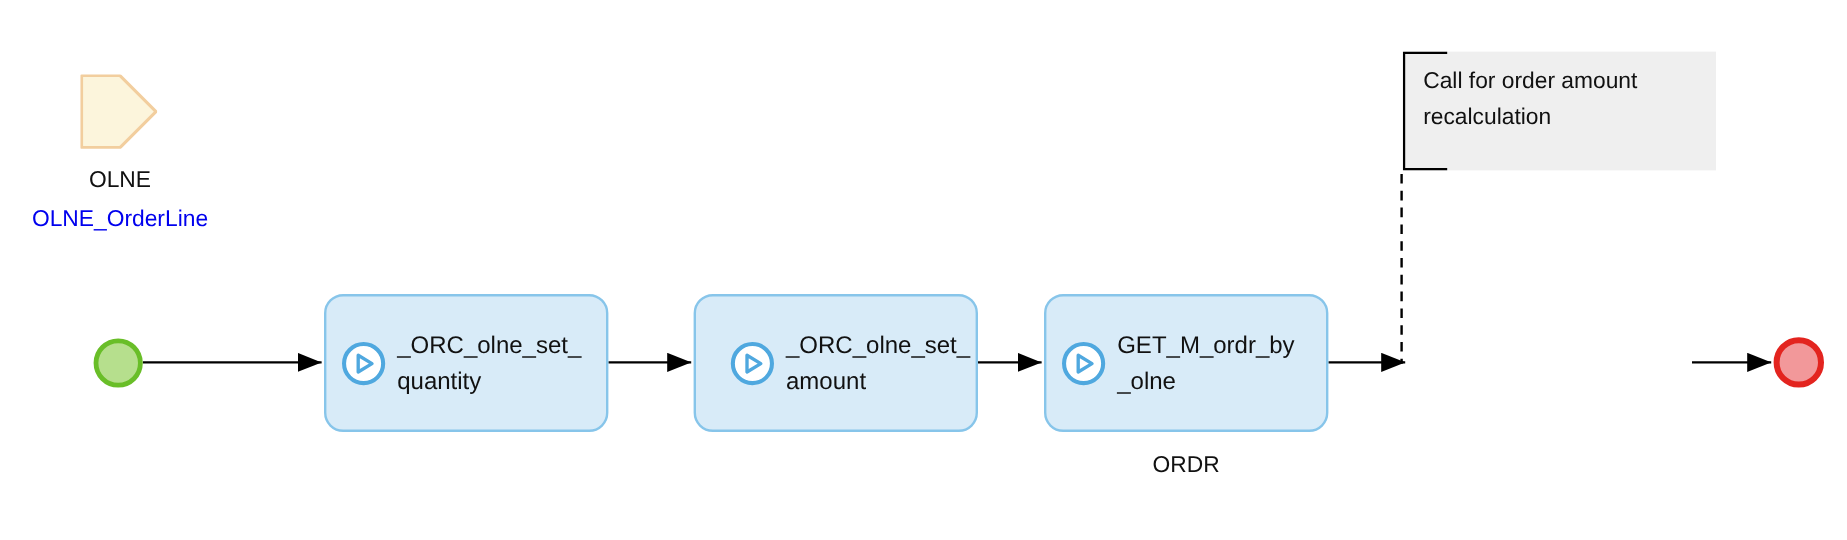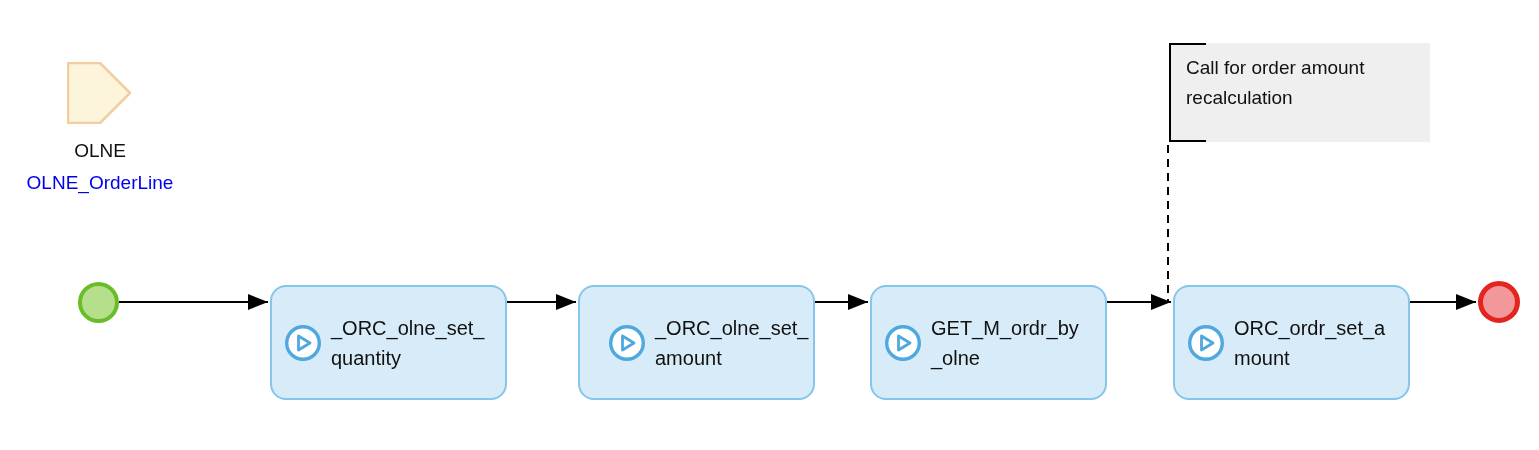--- a/index.html
+++ b/index.html
@@ -35,21 +35,20 @@
   
   .task {
     top: 245px; width: 237px; height: 115px;
     background: var(--task-fill, #d8ebf8);
     border: 2.5px solid var(--task-border, #87c5ea);
     border-radius: 16px;
     box-sizing: border-box;
     display: flex; align-items: center;
     padding-left: 12px;
     z-index: 2;
-    margin-top: 40px;
   }
   .task-1 { left: 270px; }
   .task-2 { left: 578px; justify-content: flex-end; }
   .task-3 { left: 870px; }
   .task-4 { left: 1173px; }
   .task-icon { flex: 0 0 auto; margin-right: 9px; }
   .task-icon .ring { fill: #ffffff; stroke: var(--task-icon, #4fa8df); stroke-width: 3.4; }
   .task-icon .tri  { fill: #ffffff; stroke: var(--task-icon, #4fa8df); stroke-width: 2.8; stroke-linejoin: round; }
   .task-label {
     width: 158px;
@@ -135,28 +134,22 @@
     <div class="task-label">_ORC_olne_set_amount</div>
   </div>
 
   <div class="task task-3">
     <svg class="task-icon" width="38" height="38" viewBox="0 0 38 38">
       <circle class="ring" cx="19" cy="19" r="16.3"></circle>
       <path class="tri" d="M14.5,12 L26,19 L14.5,26 Z"></path>
     </svg>
     <div class="task-label">GET_M_ordr_by_olne</div>
   </div>
+  <div class="shape-label ordr-code">ORDR</div>
 
-  <div class="task task-4">
-    <svg class="task-icon" width="38" height="38" viewBox="0 0 38 38">
-      <circle class="ring" cx="19" cy="19" r="16.3"></circle>
-      <path class="tri" d="M14.5,12 L26,19 L14.5,26 Z"></path>
-    </svg>
-    <div class="task-label">ORC_ordr_set_amount</div>
-  </div>
 
   <div class="event end-event"></div>
 
   <div class="annotation">
     <svg class="annotation-bracket" width="38" height="99" viewBox="0 0 38 99">
       <path d="M37,1 H1 V98 H37"></path>
     </svg>
     <span>Call for order amount recalculation</span>
   </div>
 

